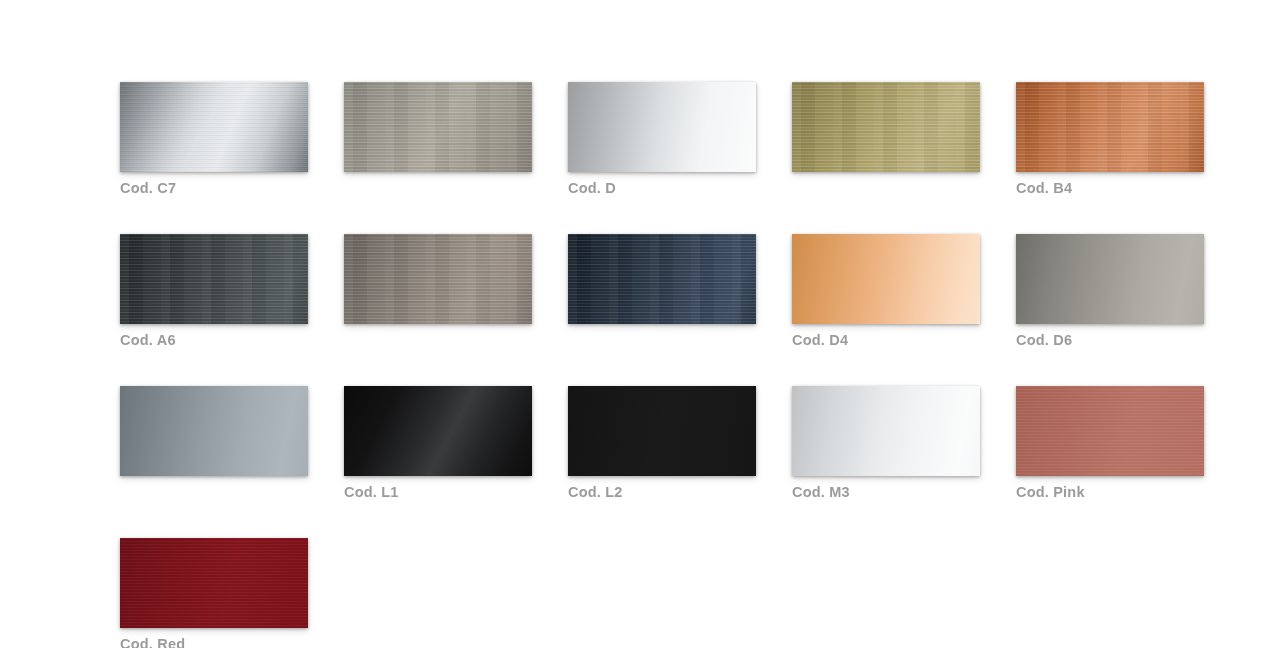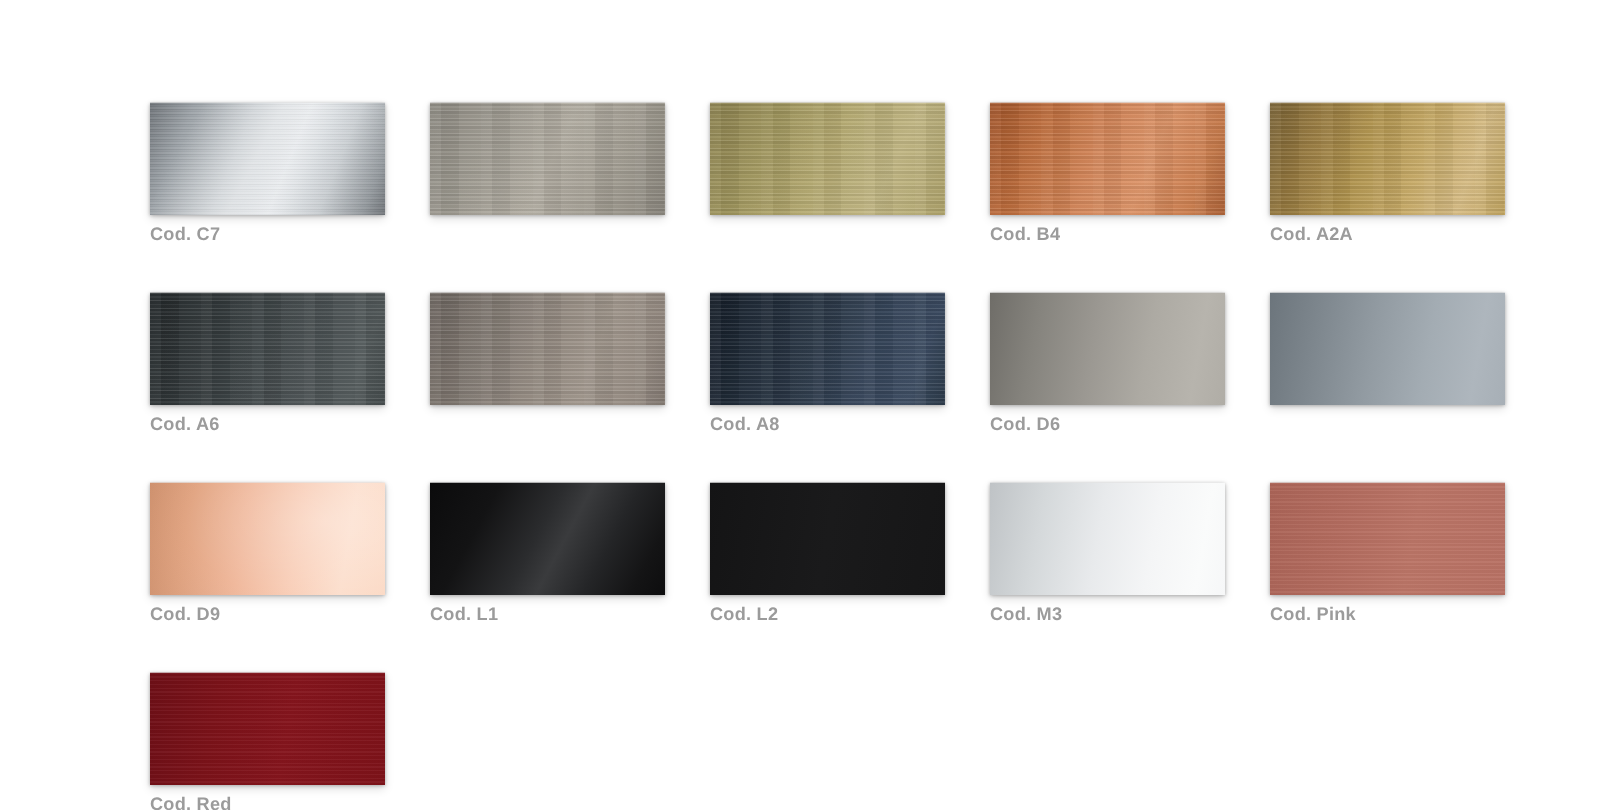--- a/index.html
+++ b/index.html
@@ -150,88 +150,87 @@
         </div>
         <div class="swatch-label">Cod. C7</div>
       </div>
       <div class="swatch-card grain-coarse sheen-none">
         <div class="swatch-chip">
           <div class="chip-base" style="background-image: linear-gradient(115deg, rgb(142, 139, 131) 0%, rgb(163, 159, 149) 30%, rgb(179, 174, 163) 52%, rgb(164, 159, 148) 74%, rgb(141, 137, 128) 100%);"></div>
           <div class="chip-grain"></div>
           <div class="chip-sheen"></div>
         </div>
       </div>
+      <div class="swatch-card grain-none sheen-none">
+        <div class="swatch-chip">
+          <div class="chip-base" style="background-image: linear-gradient(100deg, rgb(154, 158, 161) 0%, rgb(183, 187, 190) 22%, rgb(220, 223, 225) 48%, rgb(243, 245, 246) 72%, rgb(251, 252, 252) 100%);"></div>
+          <div class="chip-grain"></div>
+          <div class="chip-sheen"></div>
+        </div>
+        <div class="swatch-label">Cod. D</div>
+      </div>
       <div class="swatch-card grain-coarse sheen-none">
         <div class="swatch-chip">
           <div class="chip-base" style="background-image: linear-gradient(115deg, rgb(141, 131, 80) 0%, rgb(162, 152, 95) 26%, rgb(182, 171, 114) 50%, rgb(194, 183, 132) 74%, rgb(179, 168, 111) 100%);"></div>
           <div class="chip-grain"></div>
           <div class="chip-sheen"></div>
         </div>
       </div>
       <div class="swatch-card grain-coarse sheen-none">
         <div class="swatch-chip">
           <div class="chip-base" style="background-image: linear-gradient(112deg, rgb(164, 86, 43) 0%, rgb(192, 111, 62) 22%, rgb(212, 135, 90) 46%, rgb(221, 148, 104) 66%, rgb(205, 127, 79) 86%, rgb(178, 102, 58) 100%);"></div>
           <div class="chip-grain"></div>
           <div class="chip-sheen"></div>
         </div>
         <div class="swatch-label">Cod. B4</div>
       </div>
       <div class="swatch-card grain-coarse sheen-none">
         <div class="swatch-chip">
-          <div class="chip-base" style="background-image: linear-gradient(110deg, rgb(123, 100, 54) 0%, rgb(150, 121, 63) 18%, rgb(178, 149, 79) 40%, rgb(200, 171, 103) 62%, rgb(215, 189, 133) 82%, rgb(198, 169, 99) 100%);"></div>
-          <div class="chip-grain"></div>
-          <div class="chip-sheen"></div>
-        </div>
-        <div class="swatch-label">Cod. A2A</div>
-      </div>
-      <div class="swatch-card grain-coarse sheen-none">
-        <div class="swatch-chip">
           <div class="chip-base" style="background-image: linear-gradient(110deg, rgb(35, 40, 42) 0%, rgb(48, 54, 56) 20%, rgb(62, 69, 71) 44%, rgb(75, 82, 84) 66%, rgb(84, 91, 92) 86%, rgb(72, 79, 80) 100%);"></div>
           <div class="chip-grain"></div>
           <div class="chip-sheen"></div>
         </div>
         <div class="swatch-label">Cod. A6</div>
       </div>
       <div class="swatch-card grain-coarse sheen-none">
         <div class="swatch-chip">
           <div class="chip-base" style="background-image: linear-gradient(110deg, rgb(109, 102, 96) 0%, rgb(128, 120, 113) 22%, rgb(147, 138, 129) 46%, rgb(161, 151, 141) 68%, rgb(151, 141, 132) 88%, rgb(135, 125, 117) 100%);"></div>
           <div class="chip-grain"></div>
           <div class="chip-sheen"></div>
         </div>
       </div>
       <div class="swatch-card grain-coarse sheen-none">
         <div class="swatch-chip">
           <div class="chip-base" style="background-image: linear-gradient(110deg, rgb(21, 29, 40) 0%, rgb(31, 42, 55) 20%, rgb(43, 56, 71) 44%, rgb(54, 69, 90) 66%, rgb(60, 76, 98) 86%, rgb(46, 60, 76) 100%);"></div>
           <div class="chip-grain"></div>
           <div class="chip-sheen"></div>
         </div>
-        <div class="swatch-label">Cod. A8</div>
+      </div>
+      <div class="swatch-card grain-none sheen-none">
+        <div class="swatch-chip">
+          <div class="chip-base" style="background-image: linear-gradient(100deg, rgb(208, 140, 74) 0%, rgb(224, 160, 100) 22%, rgb(238, 180, 132) 46%, rgb(246, 203, 166) 68%, rgb(251, 220, 192) 88%, rgb(252, 227, 204) 100%);"></div>
+          <div class="chip-grain"></div>
+          <div class="chip-sheen"></div>
+        </div>
+        <div class="swatch-label">Cod. D4</div>
       </div>
       <div class="swatch-card grain-none sheen-none">
         <div class="swatch-chip">
           <div class="chip-base" style="background-image: linear-gradient(100deg, rgb(111, 109, 104) 0%, rgb(133, 131, 125) 20%, rgb(155, 152, 146) 44%, rgb(173, 170, 163) 66%, rgb(183, 180, 173) 86%, rgb(176, 173, 166) 100%);"></div>
           <div class="chip-grain"></div>
           <div class="chip-sheen"></div>
         </div>
         <div class="swatch-label">Cod. D6</div>
       </div>
       <div class="swatch-card grain-none sheen-none">
         <div class="swatch-chip">
           <div class="chip-base" style="background-image: linear-gradient(100deg, rgb(108, 117, 124) 0%, rgb(125, 134, 141) 20%, rgb(146, 155, 162) 44%, rgb(163, 172, 179) 66%, rgb(174, 182, 189) 86%, rgb(167, 175, 182) 100%);"></div>
           <div class="chip-grain"></div>
           <div class="chip-sheen"></div>
         </div>
-      </div>
-      <div class="swatch-card grain-none sheen-soft">
-        <div class="swatch-chip">
-          <div class="chip-base" style="background-image: linear-gradient(100deg, rgb(208, 143, 106) 0%, rgb(224, 160, 124) 18%, rgb(239, 180, 150) 40%, rgb(248, 202, 178) 62%, rgb(252, 220, 201) 82%, rgb(251, 216, 195) 100%);"></div>
-          <div class="chip-grain"></div>
-          <div class="chip-sheen"></div>
-        </div>
-        <div class="swatch-label">Cod. D9</div>
       </div>
       <div class="swatch-card grain-none sheen-none">
         <div class="swatch-chip">
           <div class="chip-base" style="background-image: linear-gradient(118deg, rgb(11, 11, 12) 0%, rgb(19, 19, 20) 24%, rgb(43, 44, 46) 46%, rgb(58, 59, 61) 56%, rgb(36, 37, 39) 72%, rgb(20, 20, 21) 88%, rgb(13, 13, 14) 100%);"></div>
           <div class="chip-grain"></div>
           <div class="chip-sheen"></div>
         </div>
         <div class="swatch-label">Cod. L1</div>
       </div>
       <div class="swatch-card grain-none sheen-none">

